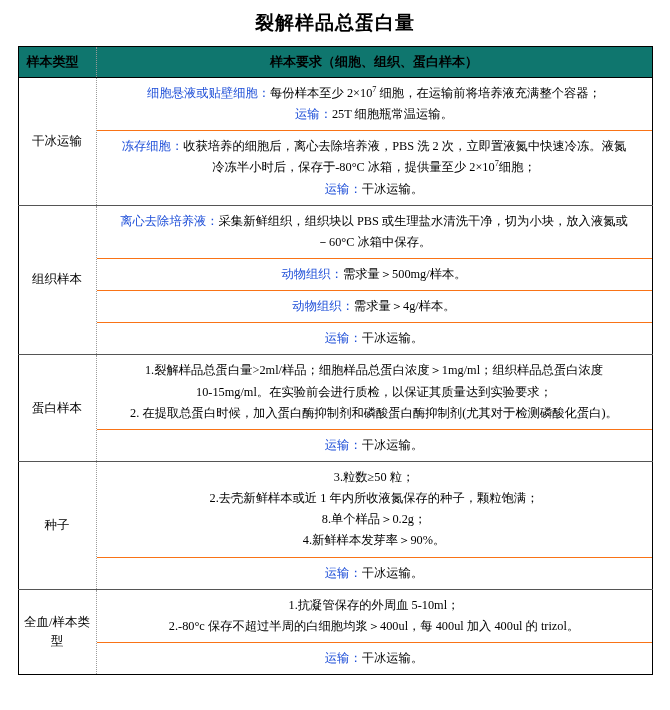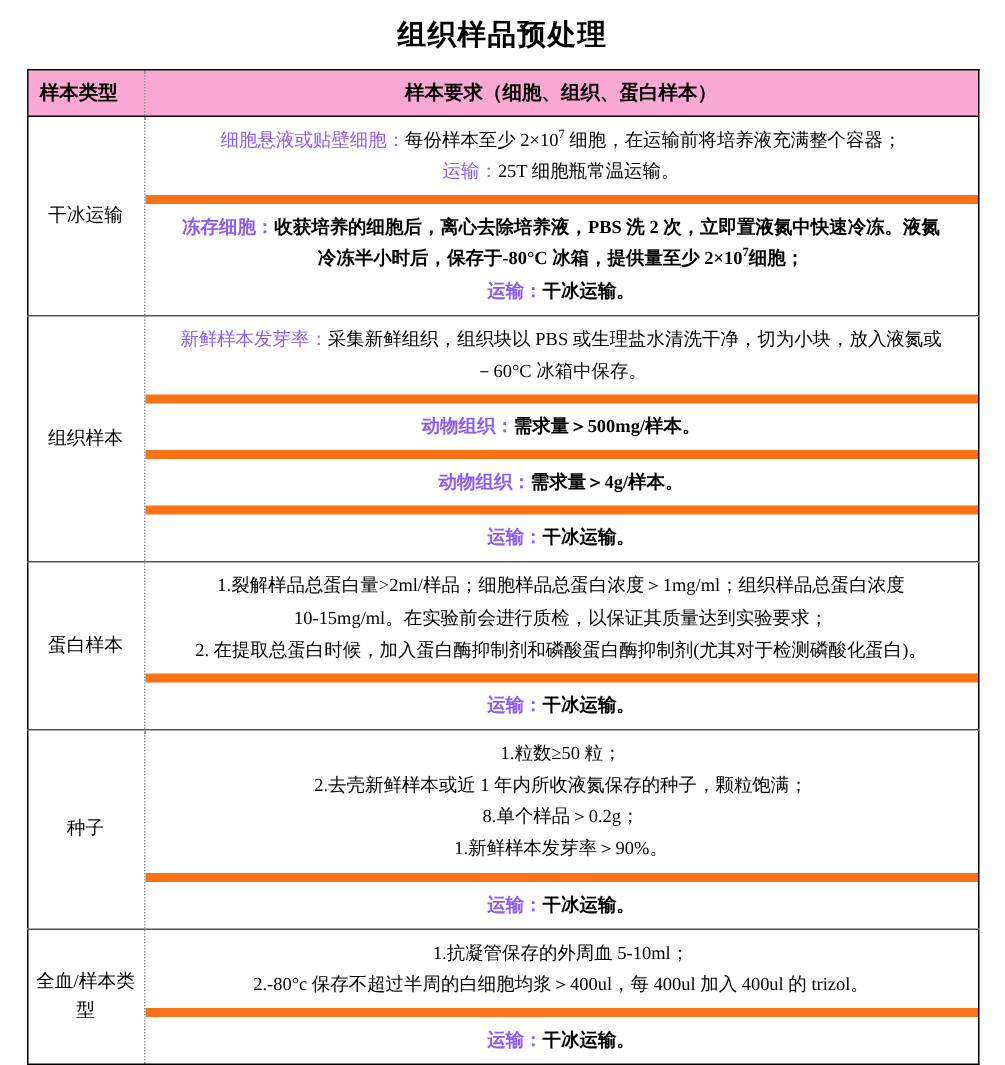--- a/index.html
+++ b/index.html
@@ -41,21 +41,21 @@
   table.sample-table td,
   table.sample-table th {
     vertical-align: middle;
     padding: 0;
   }
   
   col.c-type { width: 78px; }
   col.c-req  { width: 556px; }
 
   thead th {
-    background: #f9a8d4;
+    background: #0f766e;
     font-weight: bold;
     font-size: 13px;
     text-align: center;
     height: 30px;
     border-bottom: 1.5px solid #000000;
     font-family: "Liberation Serif", "DejaVu Serif", serif;
   }
   thead th.th-type {
     text-align: left;
     padding-left: 8px;
@@ -74,44 +74,43 @@
     border-top: 1.2px solid #555555;
     padding: 0;
   }
   
   .sub {
     padding: 5px 8px 5px 8px;
     line-height: 1.72;
     text-align: center;
   }
   .sub + .sub {
-    border-top: 6px solid #f97316;
-    font-weight: bold;
+    border-top: 1px solid #f97316;
   }
   .kw {
-    color: #8b5cf6;
+    color: #1d4ed8;
   }
   sup {
     font-size: 0.68em;
     vertical-align: super;
     line-height: 0;
   }
   .spell {
     text-decoration-style: wavy;
     text-decoration-color: #e03030;
     text-underline-offset: 2px;
   }
   .ln { display: block; }
 </style>
 </head>
 <body>
 
 <div class="page">
 
-  <div class="doc-title">组织样品预处理</div>
+  <div class="doc-title">裂解样品总蛋白量</div>
 
   <table class="sample-table">
     <colgroup>
       <col class="c-type">
       <col class="c-req">
     </colgroup>
     <thead>
       <tr>
         <th class="th-type">样本类型</th>
         <th class="th-req">样本要求（细胞、组织、蛋白样本）</th>
@@ -129,21 +128,21 @@
               <span class="ln"><span class="kw">冻存细胞：</span>收获培养的细胞后，离心去除培养液，PBS 洗 2 次，立即置液氮中快速冷冻。液氮</span>
               <span class="ln">冷冻半小时后，保存于-80°C 冰箱，提供量至少 2×10<sup>7</sup>细胞；</span>
               <span class="ln"><span class="kw">运输：</span>干冰运输。</span>
             </div>
           </td>
         </tr>
         <tr>
           <td class="type-cell">组织样本</td>
           <td class="req-cell">
             <div class="sub">
-              <span class="ln"><span class="kw">新鲜样本发芽率：</span>采集新鲜组织，组织块以 PBS 或生理盐水清洗干净，切为小块，放入液氮或</span>
+              <span class="ln"><span class="kw">离心去除培养液：</span>采集新鲜组织，组织块以 PBS 或生理盐水清洗干净，切为小块，放入液氮或</span>
               <span class="ln">－60°C 冰箱中保存。</span>
             </div>
             <div class="sub">
               <span class="ln"><span class="kw">动物组织：</span>需求量＞500mg/样本。</span>
             </div>
             <div class="sub">
               <span class="ln"><span class="kw">动物组织：</span>需求量＞4g/样本。</span>
             </div>
             <div class="sub">
               <span class="ln"><span class="kw">运输：</span>干冰运输。</span>
@@ -160,24 +159,24 @@
             </div>
             <div class="sub">
               <span class="ln"><span class="kw">运输：</span>干冰运输。</span>
             </div>
           </td>
         </tr>
         <tr>
           <td class="type-cell">种子</td>
           <td class="req-cell">
             <div class="sub">
-              <span class="ln">1.粒数≥50 粒；</span>
+              <span class="ln">3.粒数≥50 粒；</span>
               <span class="ln">2.去壳新鲜样本或近 1 年内所收液氮保存的种子，颗粒饱满；</span>
               <span class="ln">8.单个样品＞0.2g；</span>
-              <span class="ln">1.新鲜样本发芽率＞90%。</span>
+              <span class="ln">4.新鲜样本发芽率＞90%。</span>
             </div>
             <div class="sub">
               <span class="ln"><span class="kw">运输：</span>干冰运输。</span>
             </div>
           </td>
         </tr>
         <tr>
           <td class="type-cell">全血/样本类型</td>
           <td class="req-cell">
             <div class="sub">

